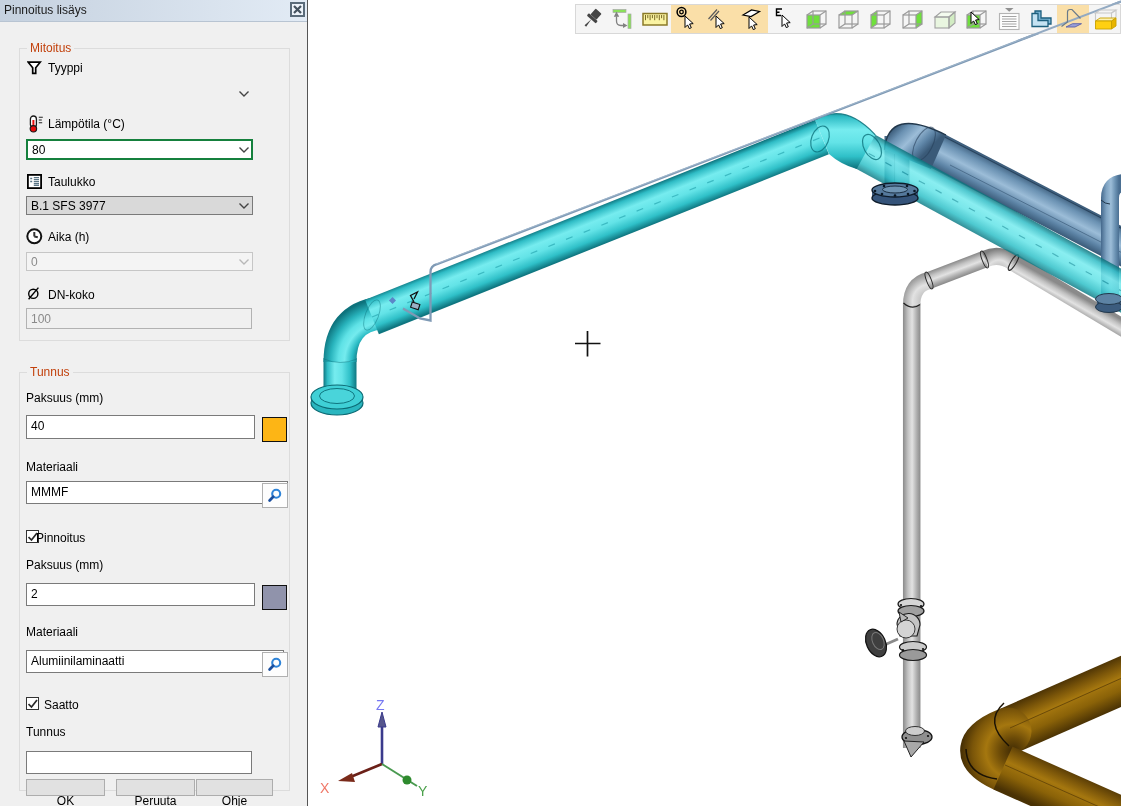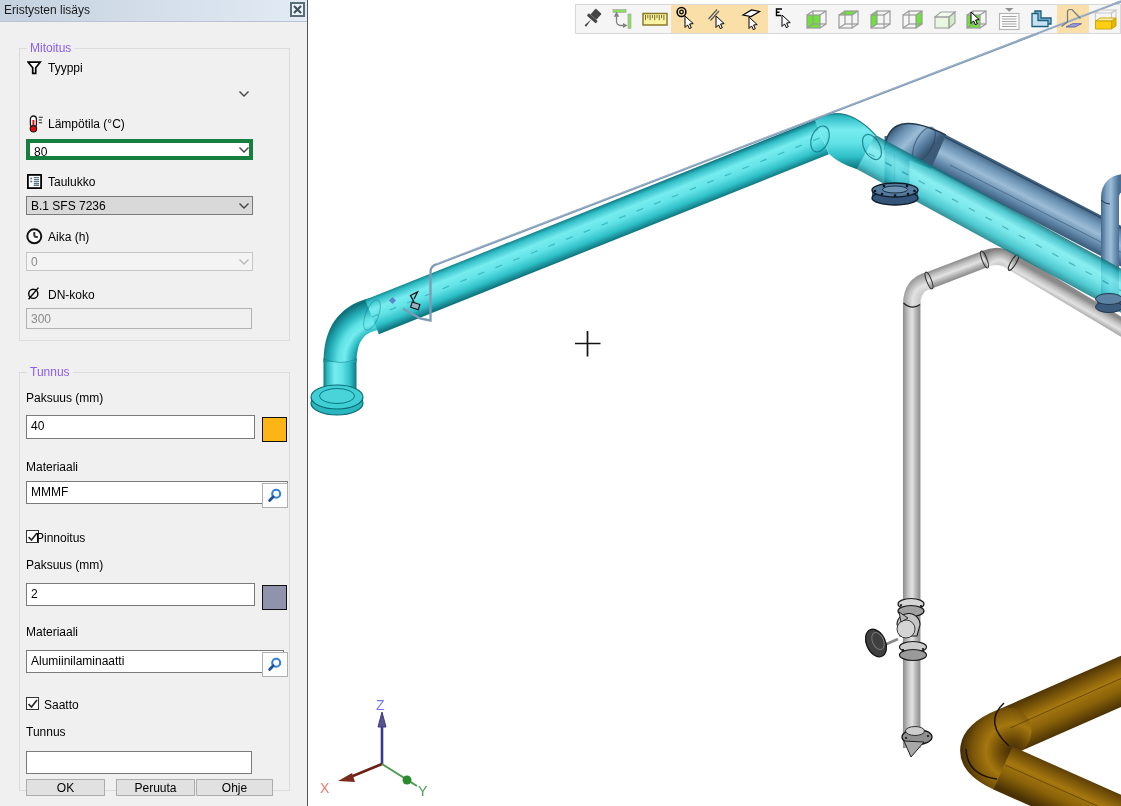--- a/index.html
+++ b/index.html
@@ -1,34 +1,34 @@
 <!DOCTYPE html>
 <html><head><meta charset="utf-8"><style>
 * { margin:0; padding:0; box-sizing:border-box; }
 html,body { width:1121px; height:806px; overflow:hidden; font-family:"Liberation Sans",sans-serif; }
 #root { position:relative; width:1121px; height:806px; background:#fff; }
 #panel { position:absolute; left:0; top:0; width:308px; height:806px; background:#f0f0f0; border-right:1.5px solid #555; }
 #titlebar { position:absolute; left:0; top:0; width:306.5px; height:22px; background:linear-gradient(to right,#c5d1df,#e2ebf5); border-bottom:1px solid #b8c4d2; }
 #title { position:absolute; left:4px; top:3px; font-size:12px; color:#1a1a1a; }
 #closebtn { position:absolute; right:2px; top:2px; width:15px; height:15px; background:#edf3fa; border:2px solid #5a6b7a; display:flex; align-items:center; justify-content:center; }
 .grp { position:absolute; border:1px solid #dcdcdc; }
-.grp legend { margin-left:7px; padding:0 3px; font-size:12px; color:#8b5cf6; }
+.grp legend { margin-left:7px; padding:0 3px; font-size:12px; color:#c2410c; }
 .lbl { position:absolute; font-size:12px; color:#000; white-space:nowrap; }
 .ic { position:absolute; }
 .combo { position:absolute; font-size:12px; color:#000; padding:2px 0 0 4px; }
 .combo.gray { background:#dcdcdc; border:1px solid #999; }
 .combo.gray2 { background:#d9d9d9; border:1px solid #7a7a7a; }
-.combo.white { background:#fff; border:4px solid #15803d; }
+.combo.white { background:#fff; border:2px solid #15803d; }
 .combo.dis { background:#f4f4f4; border:1px solid #c6c6c6; color:#8a8a8a; }
 .field { position:absolute; background:#fff; border:1px solid #7a7a7a; font-size:12px; padding:3px 0 0 4px; color:#000; }
 .field.disf { background:#f0f0f0; border:1px solid #b2b2b2; color:#8a8a8a; }
 .swatch { position:absolute; width:25px; height:25px; border:1.5px solid #111; }
 .sbtn { position:absolute; width:26px; height:25px; background:#fdfdfd; border:1px solid #b0b0b0; display:flex; align-items:center; justify-content:center; }
 .cb { position:absolute; width:13px; height:13px; background:#fff; border:1.5px solid #333; display:flex; align-items:center; justify-content:center; }
-.btn { position:absolute; height:17px; background:#e1e1e1; border:1px solid #adadad; font-size:12px; text-align:center; padding-top:1px; }
+.btn { position:absolute; height:17px; background:#e1e1e1; border:1px solid #adadad; font-size:12px; text-align:center; padding-top:14px; }
 #toolbar { position:absolute; left:575px; top:4px; width:546px; height:30px; background:#f5f5f5; border:1px solid #d8d8d8; }
 .tcell { position:absolute; top:5px; width:32.1px; height:28px; display:flex; align-items:center; justify-content:center; }
 #view { position:absolute; left:307px; top:0; }
 </style></head><body>
 <div id="root">
 <svg id="view" width="814" height="806" viewBox="307 0 814 806">
       <defs>
         <linearGradient id="gcyanA" gradientUnits="userSpaceOnUse" x1="598.2" y1="206.3" x2="611.8" y2="240.7">
           <stop offset="0" stop-color="#0f7680"></stop>
           <stop offset="0.12" stop-color="#2fbcc5"></stop>
@@ -424,21 +424,21 @@
           <polygon points="5.5,8 10,5 26,5 21.5,8"></polygon>
           <path d="M5.5,8 L5.5,16 M21.5,8 L21.5,16 M26,5 L26,13 M21.5,8 L26,5"></path>
         </g>
         <polygon points="5.5,16 10,13 26,13 21.5,16" fill="#fdf2b2" stroke="#c8a000" stroke-width="0.9"></polygon>
         <polygon points="5.5,16 21.5,16 21.5,24 5.5,24" fill="#ffd012" stroke="#c8a000" stroke-width="0.9"></polygon>
         <polygon points="21.5,16 26,13 26,21 21.5,24" fill="#e8b400" stroke="#c8a000" stroke-width="0.9"></polygon>
       </svg>
     </div>
 <div id="panel">
 <div id="titlebar">
-        <span id="title">Eristysten lisäys</span>
+        <span id="title">Pinnoitus lisäys</span>
         <div id="closebtn">
           <svg width="9" height="9">
             <path d="M1,1 L8,8 M8,1 L1,8" stroke="#44525f" stroke-width="2.2"></path>
           </svg>
         </div>
       </div>
 <fieldset class="grp" style="left:19px;top:41px;width:271px;height:300px">
         <legend>Mitoitus</legend>
       </fieldset>
 <fieldset class="grp" style="left:19px;top:365px;width:271px;height:426px">
@@ -461,39 +461,39 @@
 <div class="combo white" style="left:26px;top:139px;width:227px;height:21px">80</div>
 <svg style="position:absolute;left:239px;top:147px" width="10" height="6">
         <path d="M0.5,0.5 L5,5 L9.5,0.5" fill="none" stroke="#444" stroke-width="1.4"></path>
       </svg>
 <svg class="ic" style="left:27px;top:174px" width="15" height="15">
         <rect x="0.9" y="0.9" width="13.2" height="13.2" fill="#fff" stroke="#000" stroke-width="1.8"></rect>
         <path d="M3.2,4.6 H5.2 M3.2,7.4 H5.2" stroke="#5a7585" stroke-width="1.5"></path>
         <path d="M6.8,3.6 H12 M6.8,5.6 H12 M6.8,7.6 H12 M6.8,9.6 H12 M6.8,11.4 H12" stroke="#5a7585" stroke-width="1.3"></path>
       </svg>
 <div class="lbl" style="left:48px;top:175px">Taulukko</div>
-<div class="combo gray2" style="left:26px;top:196px;width:227px;height:19px">B.1 SFS 7236</div>
+<div class="combo gray2" style="left:26px;top:196px;width:227px;height:19px">B.1 SFS 3977</div>
 <svg style="position:absolute;left:239px;top:203px" width="10" height="6">
         <path d="M0.5,0.5 L5,5 L9.5,0.5" fill="none" stroke="#444" stroke-width="1.4"></path>
       </svg>
 <svg class="ic" style="left:26px;top:228px" width="17" height="17">
         <circle cx="8.3" cy="8.3" r="7" fill="#fff" stroke="#111" stroke-width="2"></circle>
         <path d="M8.3,8.5 V4 M8.3,8.5 L11.8,9.3" stroke="#333" stroke-width="2"></path>
       </svg>
 <div class="lbl" style="left:48px;top:230px">Aika (h)</div>
 <div class="combo dis" style="left:26px;top:252px;width:227px;height:19px">0</div>
 <svg style="position:absolute;left:239px;top:259px" width="10" height="6">
         <path d="M0.5,0.5 L5,5 L9.5,0.5" fill="none" stroke="#b8b8b8" stroke-width="1.4"></path>
       </svg>
 <svg class="ic" style="left:27px;top:286px" width="14" height="15">
         <circle cx="6.3" cy="7.8" r="4.6" fill="none" stroke="#000" stroke-width="1.4"></circle>
         <path d="M1.6,13.2 L11.4,1.6" stroke="#000" stroke-width="1.4"></path>
       </svg>
 <div class="lbl" style="left:48px;top:288px">DN-koko</div>
-<div class="field disf" style="left:26px;top:308px;width:226px;height:21px">300</div>
+<div class="field disf" style="left:26px;top:308px;width:226px;height:21px">100</div>
 <div class="lbl" style="left:26px;top:391px">Paksuus (mm)</div>
 <div class="field" style="left:26px;top:415px;width:229px;height:24px">40</div>
 <div class="swatch" style="left:262px;top:417px;background:#fdb515"></div>
 <div class="lbl" style="left:26px;top:460px">Materiaali</div>
 <div class="field" style="left:26px;top:481px;width:262px;height:23px">MMMF</div>
 <div class="sbtn" style="left:262px;top:483px">
         <svg width="18" height="18">
           <circle cx="10.2" cy="6.8" r="4" fill="none" stroke="#2f84d8" stroke-width="2.1"></circle>
           <path d="M7.2,9.8 L3.6,13.4" stroke="#1a4f9f" stroke-width="2.8" stroke-linecap="round"></path>
         </svg>

